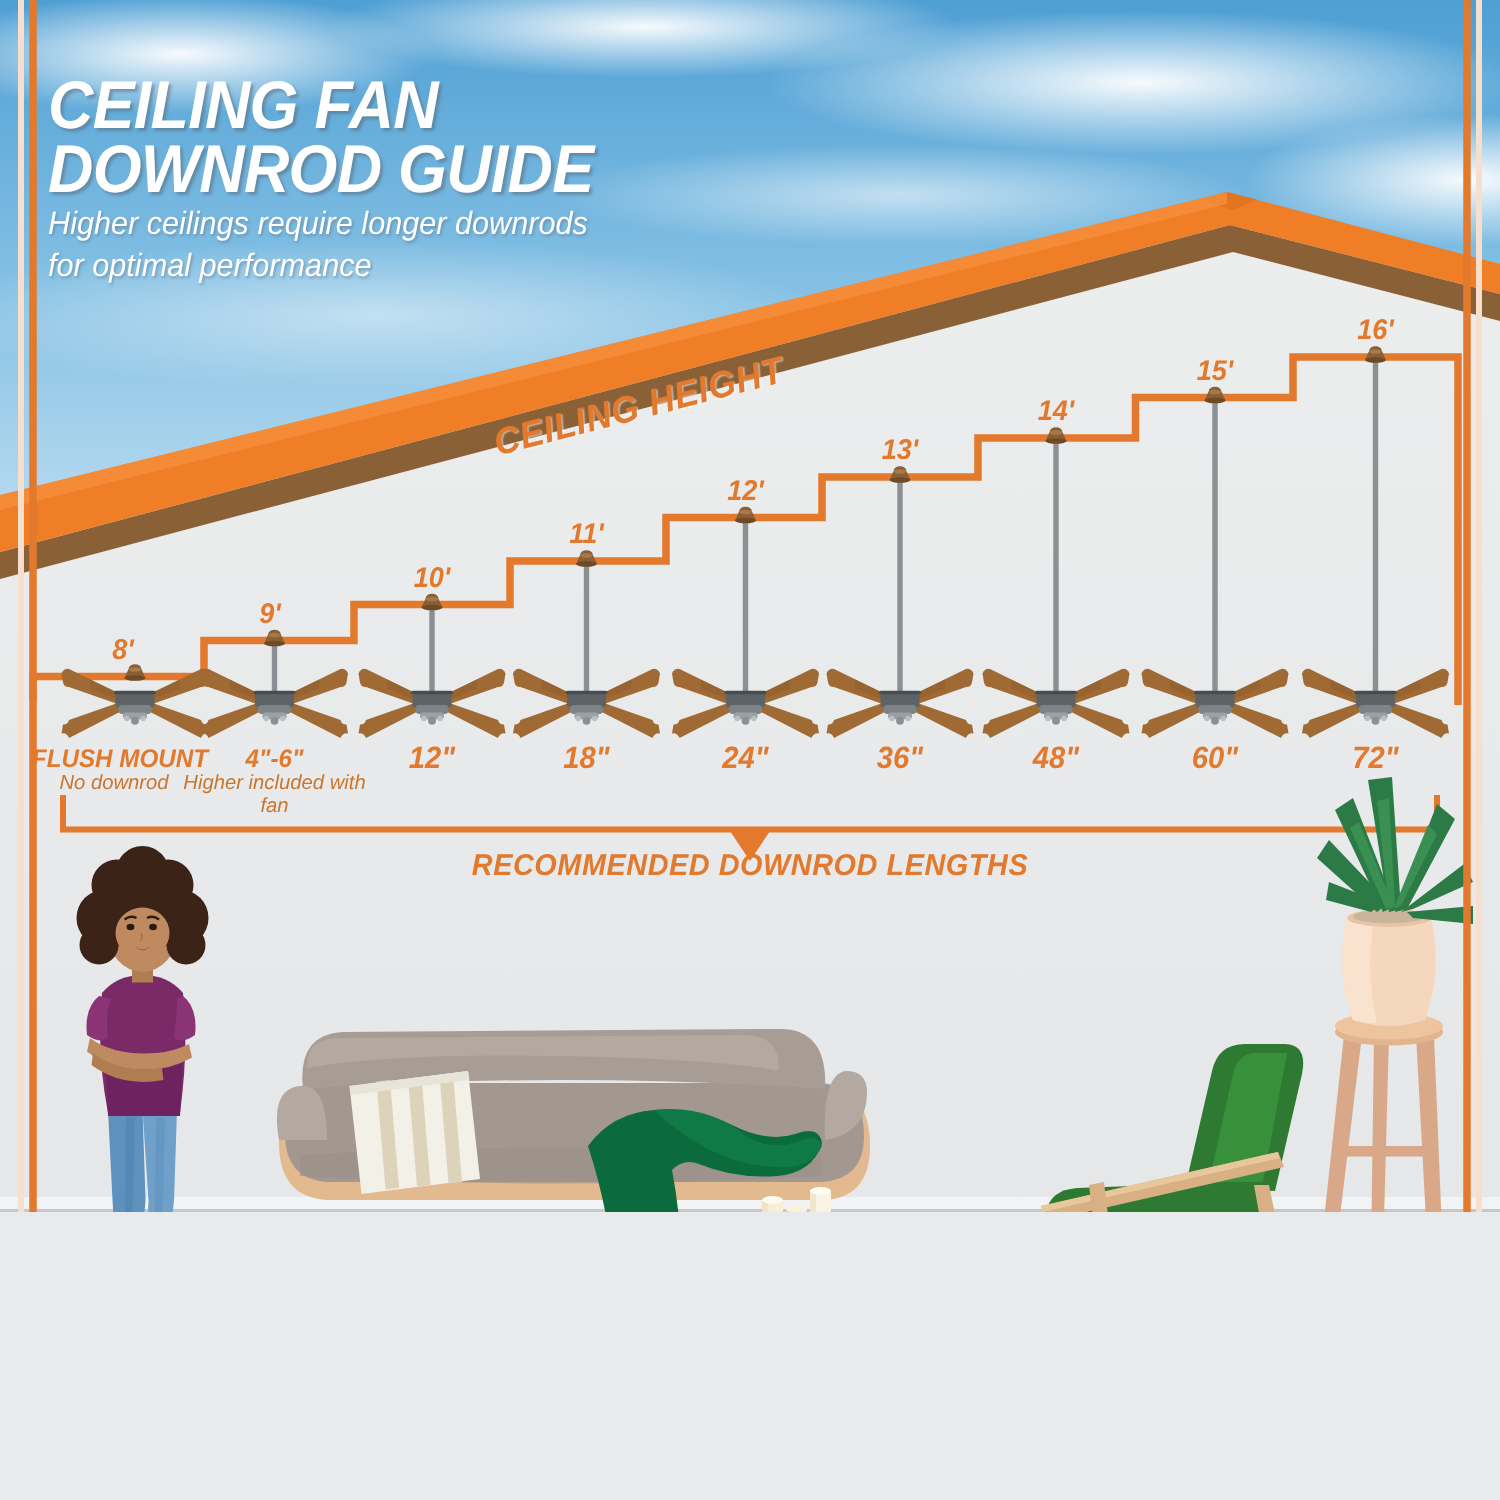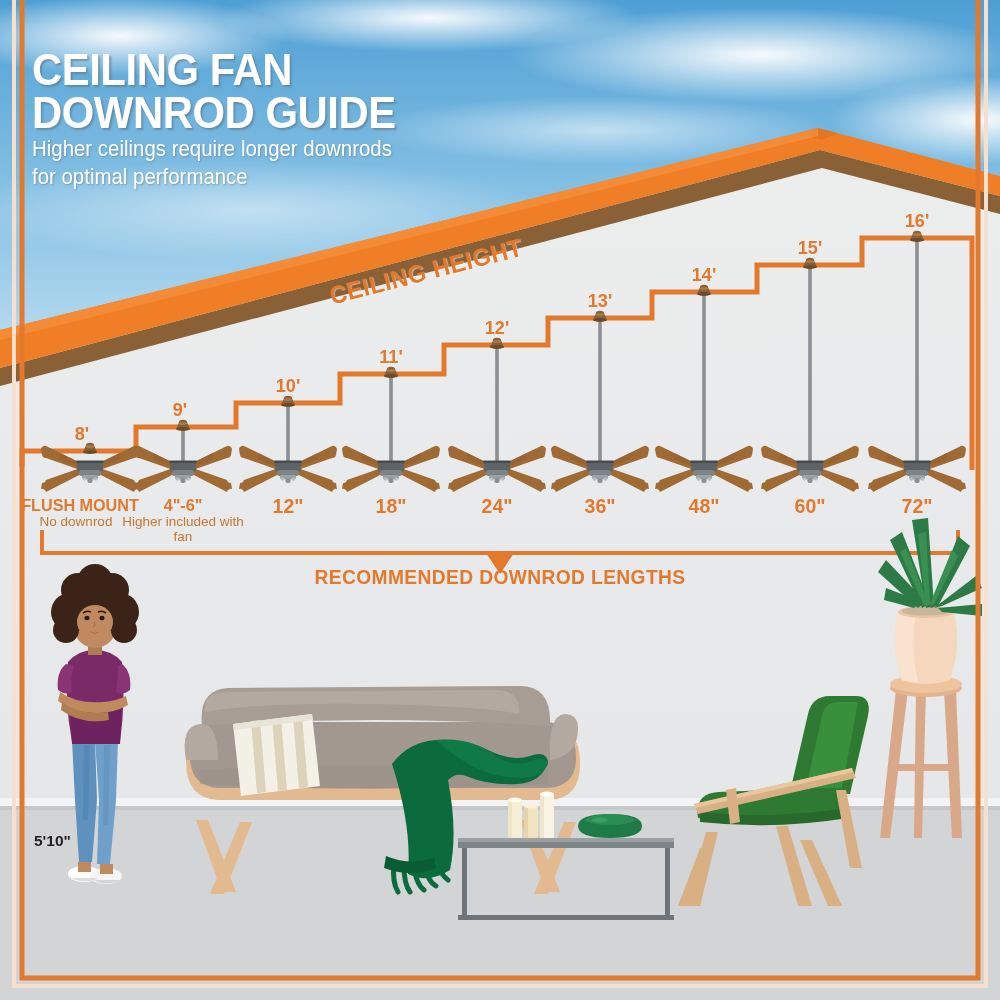--- a/index.html
+++ b/index.html
@@ -3,21 +3,21 @@
 <meta charset="utf-8">
 <title>Ceiling Fan Downrod Guide</title>
 <style>
   * { box-sizing: border-box; margin:0; padding:0; }
   html,body { width:1000px; height:1000px; overflow:hidden; }
   body {
     font-family: "Liberation Sans", sans-serif;
     background:#e9eaec;
     position:relative;
   }
-  #stage { position:absolute; inset:0; width:1000px; height:1000px; overflow:hidden; }
+  #stage { position:absolute; inset:0; width:1000px; height:808px; overflow:hidden;font-style:italic; }
   #svgroot { position:absolute; left:0; top:0; width:1000px; height:1000px; display:block; }
 
   
   .txt { position:absolute; white-space:nowrap; }
 
   #title-block { left:32px; top:48px; }
   .title-line {
     font-weight:bold;
     font-size:45px;
     line-height:43px;

